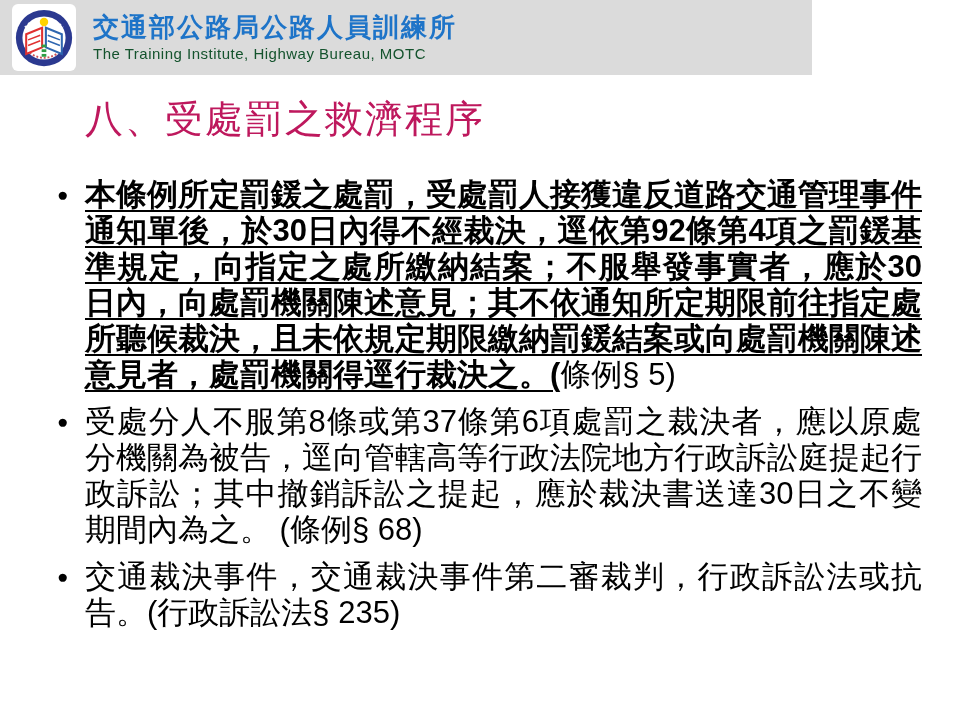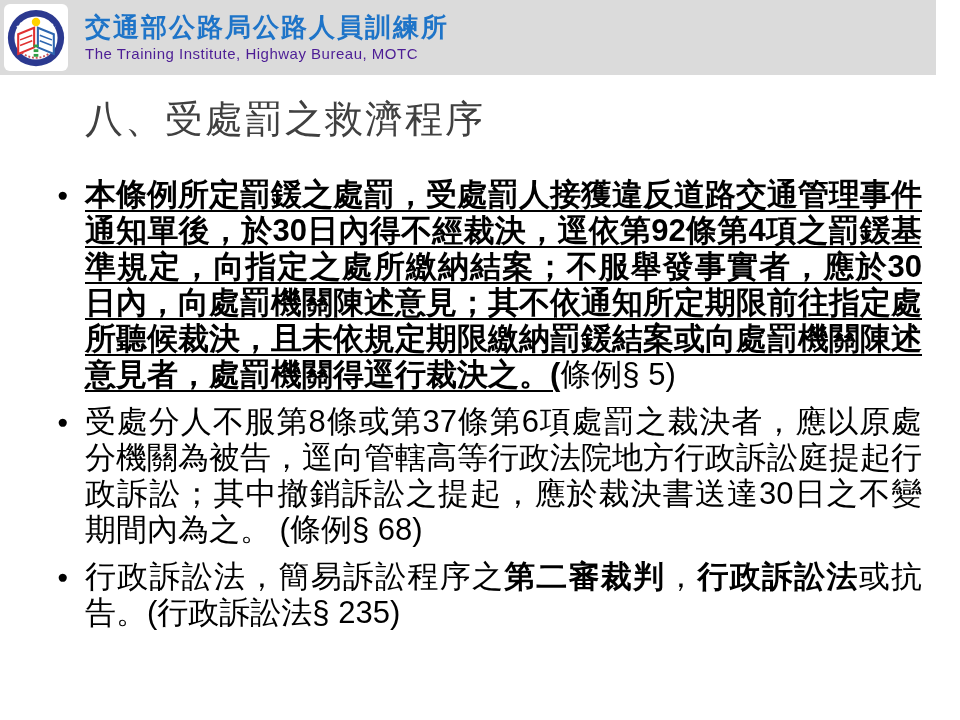--- a/index.html
+++ b/index.html
@@ -7,26 +7,26 @@
   body {
     background: #ffffff;
     font-family: "Liberation Sans", "DejaVu Sans", sans-serif;
     color: #000000;
     overflow: hidden;
     position: relative;
   }
 
   
   .header {
-    width: 936px;
+    width: 812px;
     height: 75px;
     background: #dbdbdb;
     display: flex;
     align-items: center;
-    padding-left: 4px;
+    padding-left: 12px;
   }
   .logo-tile {
     width: 64px;
     height: 67px;
     background: #ffffff;
     border-radius: 6px;
     display: flex;
     align-items: center;
     justify-content: center;
     flex: 0 0 auto;
@@ -45,21 +45,21 @@
     margin-top: 3px;
     line-height: 18px;
   }
 
   
   .slide-title {
     margin: 22px 0 0 85px;
     font-size: 38px;
     font-weight: normal;
     letter-spacing: 2px;
-    color: #404040;
+    color: #be185d;
     line-height: 44px;
   }
 
   
   .bullets {
     list-style: none;
     margin: 36px 38px 0 57px;
     font-size: 31px;
     line-height: 36px;
     text-align: justify;
@@ -75,21 +75,21 @@
     line-height: 36px;
     text-align: left;
   }
   .bullet-item .bullet-text { flex: 1 1 auto; }
   .seg-u {
     text-decoration: underline;
     text-decoration-thickness: 2px;
     text-underline-offset: 5px;
     font-weight: bold;
   }
-  .seg-b { font-weight: bold; }
+  .seg-b { font-weight: normal; }
 </style>
 </head>
 <body>
 
 <div class="header">
   <div class="logo-tile">
     <svg width="60" height="62" viewBox="0 0 64 66">
       <circle cx="32" cy="33" r="30" fill="#2b3990"></circle>
       <circle cx="32" cy="33" r="23" fill="#ffffff"></circle>
 
@@ -105,32 +105,32 @@
       <path d="M34 22 L51 29 L51 50 L34 43 Z" fill="#ffffff" stroke="#2e66b0" stroke-width="2.2"></path>
       <path d="M49 35 L36 30 M49 41 L36 36" stroke="#2e66b0" stroke-width="1.6" fill="none"></path>
 
       <rect x="29.5" y="40" width="5" height="3" fill="#2f9e44"></rect>
       <rect x="29.5" y="45" width="5" height="3" fill="#2f9e44"></rect>
       <rect x="29.5" y="50" width="5" height="3" fill="#2f9e44"></rect>
     </svg>
   </div>
   <div class="header-text">
     <div class="header-title" style="color:#1e74c8">交通部公路局公路人員訓練所</div>
-    <div class="header-subtitle" style="color:#4c1d95">The Training Institute, Highway Bureau,  MOTC</div>
+    <div class="header-subtitle" style="color:#14532d">The Training Institute, Highway Bureau,  MOTC</div>
   </div>
 </div>
 
 <h1 class="slide-title">八、受處罰之救濟程序</h1>
 
 <ul class="bullets">
     <li class="bullet-item">
       <span class="marker">●</span>
       <div class="bullet-text"><span class="seg-u">本條例所定罰鍰之處罰，受處罰人接獲違反道路交通管理事件通知單後，於30日內得不經裁決，逕依第92條第4項之罰鍰基準規定，向指定之處所繳納結案；不服舉發事實者，應於30日內，向處罰機關陳述意見；其不依通知所定期限前往指定處所聽候裁決，且未依規定期限繳納罰鍰結案或向處罰機關陳述意見者，處罰機關得逕行裁決之。(</span><span>條例§ 5)</span></div>
     </li>
     <li class="bullet-item">
       <span class="marker">●</span>
       <div class="bullet-text"><span>受處分人不服第8條或第37條第6項處罰之裁決者，應以原處分機關為被告，逕向管轄高等行政法院地方行政訴訟庭提起行政訴訟；其中撤銷訴訟之提起，應於裁決書送達30日之不變期間內為之。 (條例§ 68)</span></div>
     </li>
     <li class="bullet-item">
       <span class="marker">●</span>
-      <div class="bullet-text"><span>行政訴訟法，簡易訴訟程序之</span><span class="seg-b">第二審裁判</span><span>，</span><span class="seg-b">行政訴訟法</span><span>或抗告。(行政訴訟法§ 235)</span></div>
+      <div class="bullet-text"><span>交通裁決事件，交通裁決事件</span><span class="seg-b">第二審裁判</span><span>，</span><span class="seg-b">行政訴訟法</span><span>或抗告。(行政訴訟法§ 235)</span></div>
     </li>
   </ul>
 
 </body></html>

